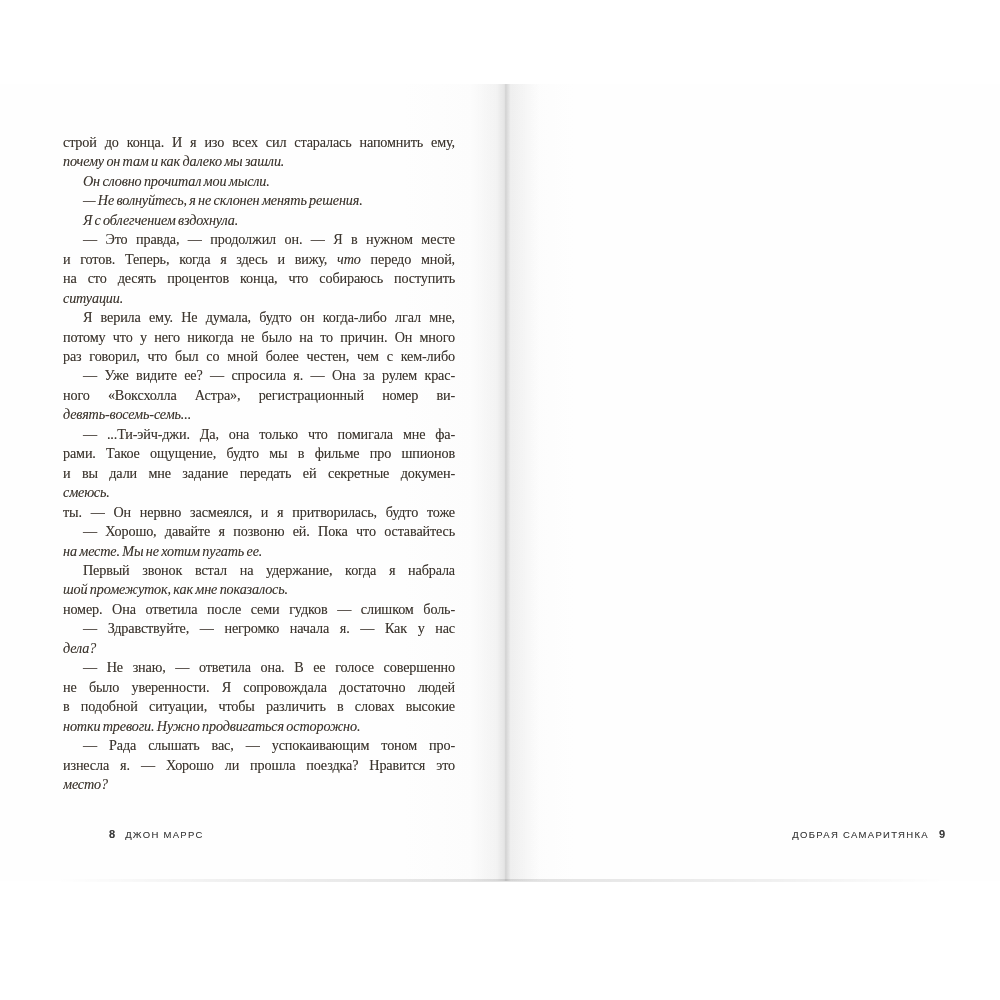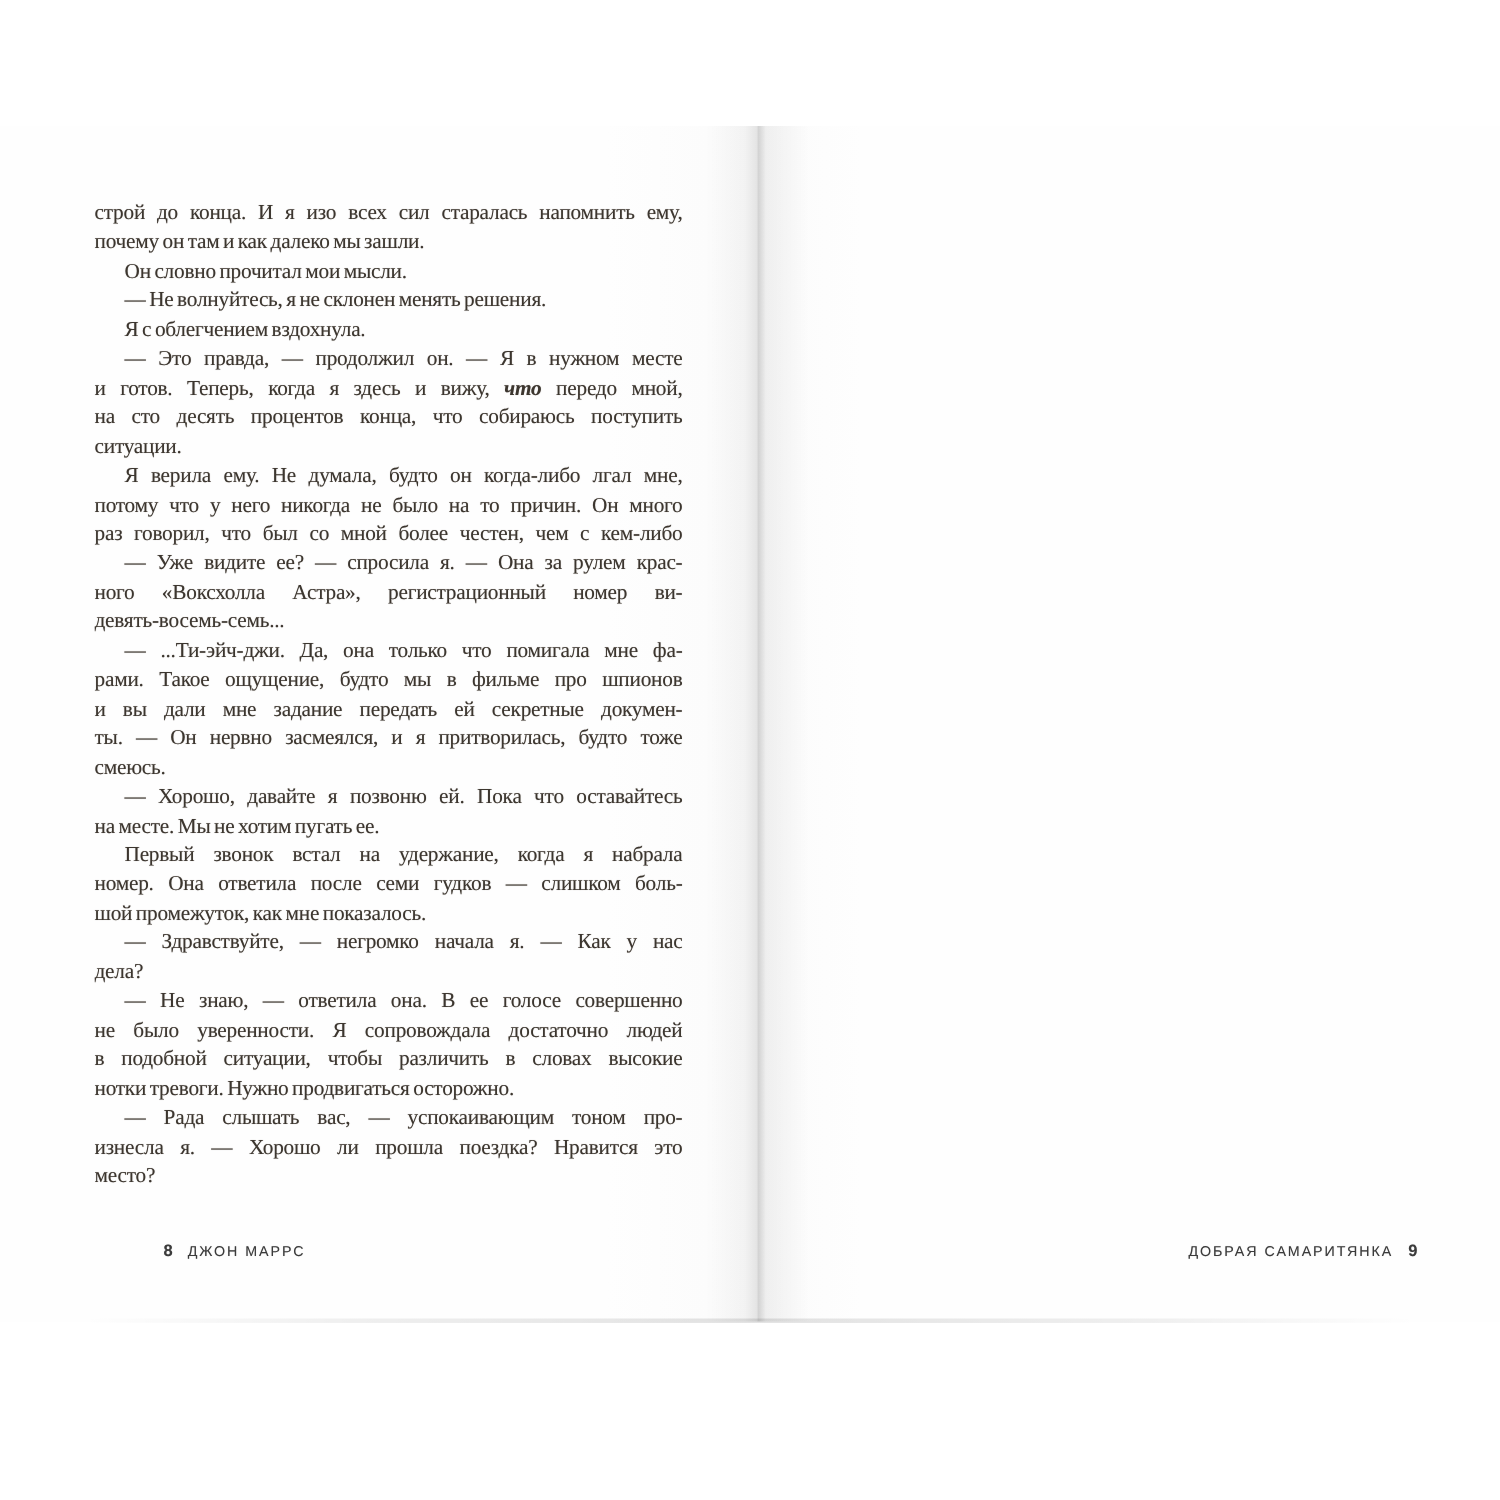--- a/index.html
+++ b/index.html
@@ -45,38 +45,38 @@
     text-shadow:0 0 0.6px rgba(70,60,52,0.45);
   }
   .text-block.tb-left{left:63px;width:392px;}
   .line{
     text-align:justify;
     text-align-last:justify;
     overflow:hidden;
     white-space:normal;
   }
   .line.first{padding-left:20px;}
-  .line.last{text-align-last:left;}
+  .line.last{text-align-last:left;font-style:italic;}
   .footer{
     position:absolute;top:744px;
     font-family:"Liberation Sans", sans-serif;
     font-size:9.5px;
     letter-spacing:1.3px;
     color:#3b3b3b;
     text-shadow:0 0 0.5px rgba(60,60,60,0.4);
   }
   .footer .pagenum{
     font-weight:bold;
     font-size:11px;
     letter-spacing:0;
   }
   .footer-left{left:63px;padding-left:46px;}
   .footer-right{right:55px;text-align:center;}
   .footer .gap{display:inline-block;width:10px;}
-  em{font-style:italic;font-weight:bold;}
+  em{font-style:italic;}
 </style>
 </head>
 <body>
 
 <div class="book">
 
   <div class="page page-left">
     <div class="text-block tb-left" id="left-text">
         <div>
           <div class="line">строй до конца. И я изо всех сил старалась напомнить ему,</div>
@@ -104,31 +104,31 @@
         </div>
         <div>
           <div class="line first">— Уже видите ее? — спросила я. — Она за рулем крас-</div>
           <div class="line">ного «Воксхолла Астра», регистрационный номер ви-</div>
           <div class="line last">девять-восемь-семь...</div>
         </div>
         <div>
           <div class="line first">— ...Ти-эйч-джи. Да, она только что помигала мне фа-</div>
           <div class="line">рами. Такое ощущение, будто мы в фильме про шпионов</div>
           <div class="line">и вы дали мне задание передать ей секретные докумен-</div>
+          <div class="line last">смеюсь.</div>
           <div class="line">ты. — Он нервно засмеялся, и я притворилась, будто тоже</div>
-          <div class="line last">смеюсь.</div>
         </div>
         <div>
           <div class="line first">— Хорошо, давайте я позвоню ей. Пока что оставайтесь</div>
           <div class="line last">на месте. Мы не хотим пугать ее.</div>
         </div>
         <div>
           <div class="line first">Первый звонок встал на удержание, когда я набрала</div>
+          <div class="line last">шой промежуток, как мне показалось.</div>
           <div class="line">номер. Она ответила после семи гудков — слишком боль-</div>
-          <div class="line last">шой промежуток, как мне показалось.</div>
         </div>
         <div>
           <div class="line first">— Здравствуйте, — негромко начала я. — Как у нас</div>
           <div class="line last">дела?</div>
         </div>
         <div>
           <div class="line first">— Не знаю, — ответила она. В ее голосе совершенно</div>
           <div class="line">не было уверенности. Я сопровождала достаточно людей</div>
           <div class="line">в подобной ситуации, чтобы различить в словах высокие</div>
           <div class="line last">нотки тревоги. Нужно продвигаться осторожно.</div>

